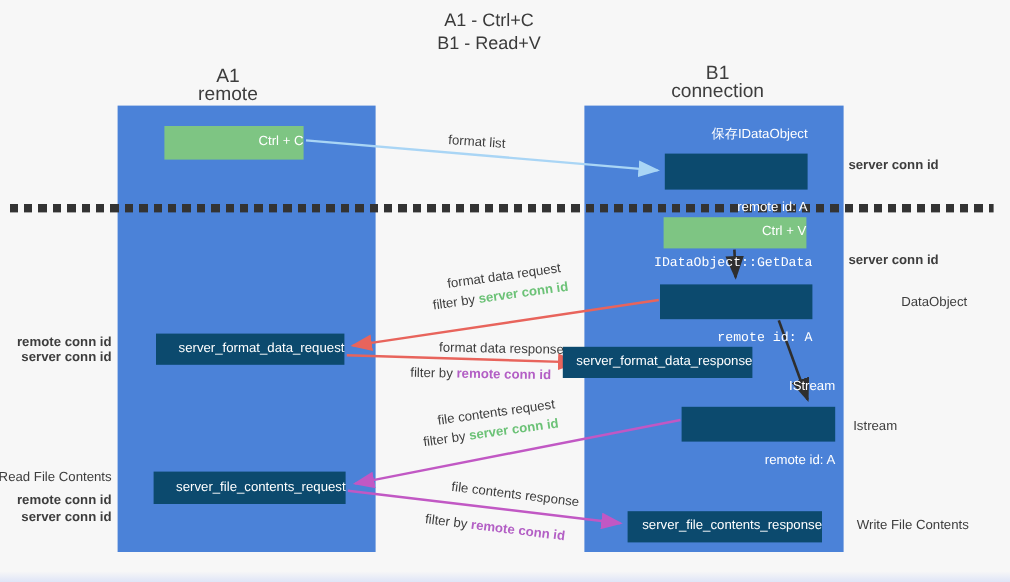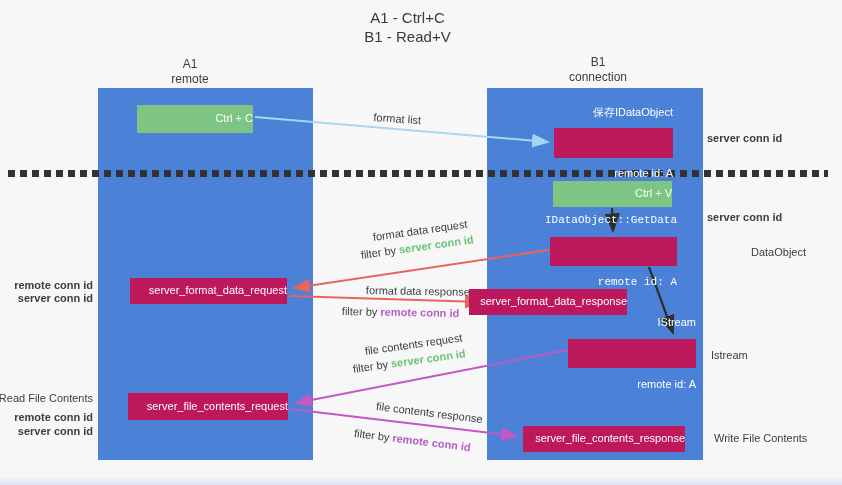--- a/index.html
+++ b/index.html
@@ -18,21 +18,21 @@
     width: 815px;
     text-align: center;
     font-size: 15px;
     line-height: 19px;
     color: #3a3a3a;
   }
   .col-header {
     position: absolute;
     width: 120px;
     text-align: center;
-    font-size: 12px;
+    font-size: 16px;
     line-height: 14.5px;
     color: #3d3d3d;
   }
   .col-header.left  { left: 130px; top: 57px; }
   .col-header.right { left: 538px; top: 55px; }
   .lifeline {
     position: absolute;
     top: 88px;
     height: 372px;
     background: #4b82d8;
@@ -54,21 +54,21 @@
     flex-direction: column;
     align-items: flex-end;
     justify-content: center;
     color: #ffffff;
     font-size: 11px;
     line-height: 13.5px;
     text-align: center;
     white-space: nowrap;
   }
   .node.green  { background: #7ec583; }
-  .node.orange { background: #be185d; gap: 48px; }
+  .node.orange { background: #0c4a6e; gap: 48px; }
   .lbl {
     position: absolute;
     z-index: 6;
     font-size: 11px;
     color: #3d3d3d;
     white-space: nowrap;
     transform-origin: left top;
   }
   .key-green  { color: #6cc277; font-weight: bold; }
   .key-purple { color: #b35fc5; font-weight: bold; }

